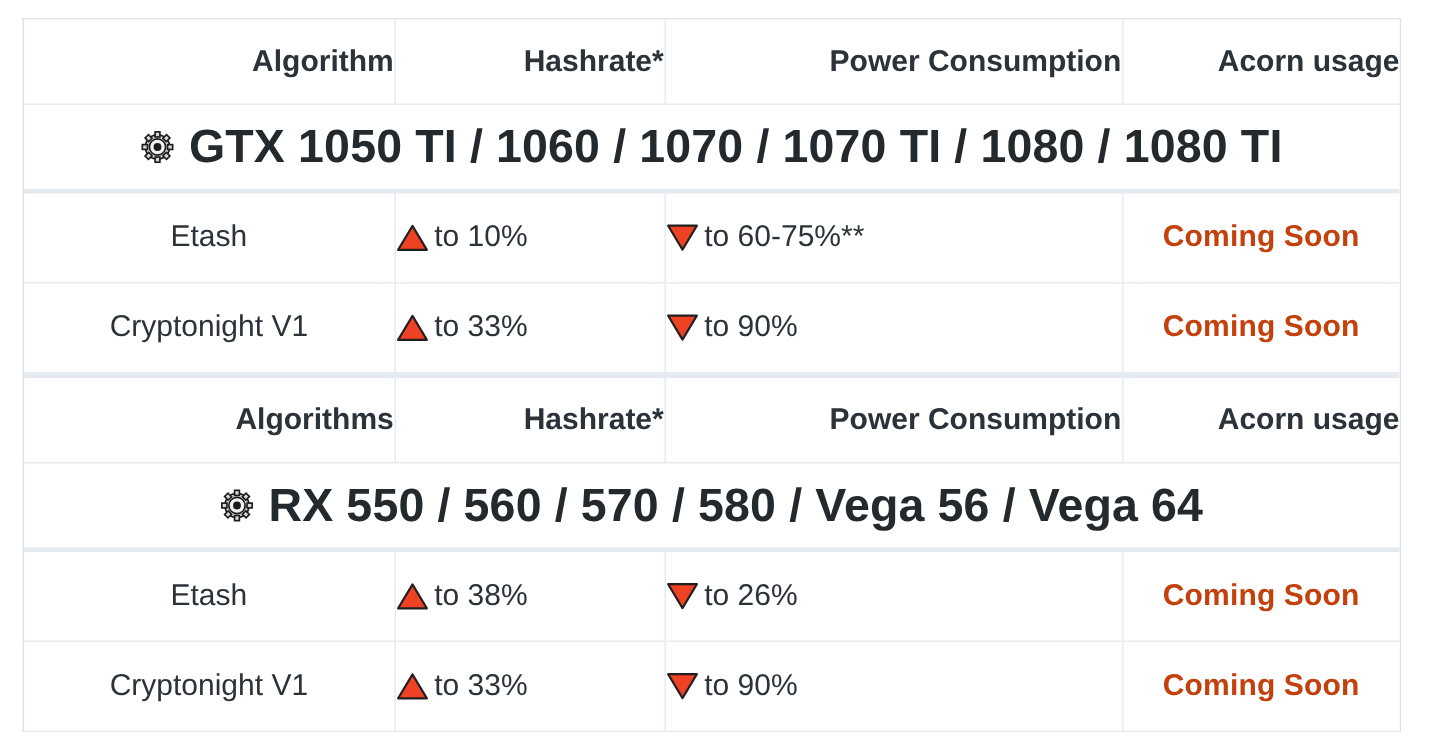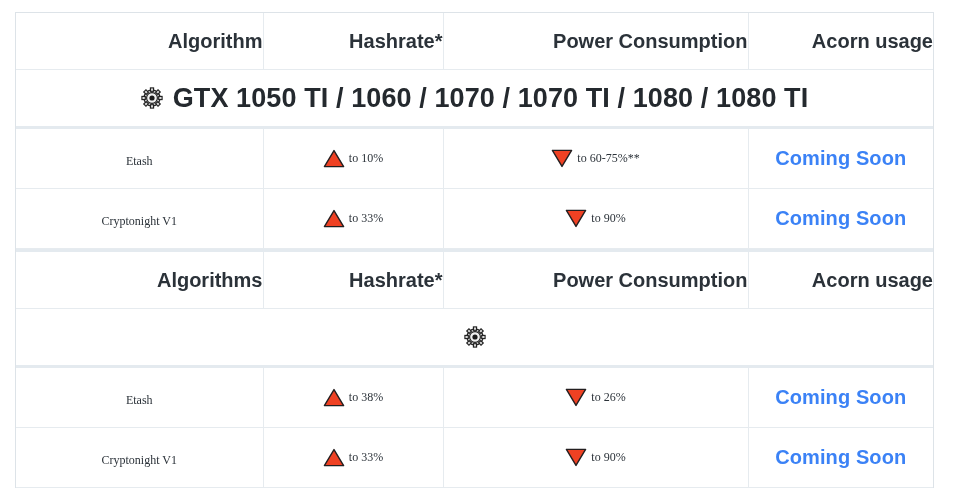--- a/index.html
+++ b/index.html
@@ -59,21 +59,21 @@
   }
 
   .title-inner {
     display: flex;
     align-items: center;
     justify-content: center;
     gap: 10px;
   }
 
   .title-text {
-    font-size: 27px;
+    font-size: 31px;
     font-weight: 700;
     color: #24292e;
     letter-spacing: 0.1px;
     white-space: nowrap;
   }
 
   .gear-icon {
     display: inline-flex;
     width: 22px;
     height: 22px;
@@ -105,43 +105,42 @@
     vertical-align: middle;
     border-right: 1px solid #e6ebef;
     border-bottom: 1px solid #e6ebef;
     padding: 0;
   }
   tbody td:last-child { border-right: none; }
 
   .cell-inner {
     display: flex;
     align-items: center;
-    justify-content: center;
     gap: 4px;
     white-space: nowrap;
   }
 
   .tri {
     display: inline-flex;
     width: 22px;
     height: 20px;
     flex: 0 0 22px;
     align-items: center;
     justify-content: center;
   }
   .tri svg { display: block; }
 
   .soon {
     font-weight: 700;
-    color: #3b82f6;
+    color: #c2410c;
     font-size: 20px;
     letter-spacing: 0.1px;
   }
 
-  .plain-val { font-size: 12px; font-family: Liberation Serif, serif; }
+  .plain-val { font-size: 20px; }
 </style>
 </head>
 <body>
 
 <div class="page">
   <div class="tables-wrap">
 
     <table class="gpu-table">
       <colgroup>
           <col class="c1">
@@ -268,20 +267,21 @@
                       <rect x="-1.6" y="-10.1" width="3.2" height="3.4" transform="rotate(45)"></rect>
                       <rect x="-1.6" y="6.7" width="3.2" height="3.4" transform="rotate(45)"></rect>
                       <rect x="-10.1" y="-1.6" width="3.4" height="3.2" transform="rotate(45)"></rect>
                       <rect x="6.7" y="-1.6" width="3.4" height="3.2" transform="rotate(45)"></rect>
                     </g>
                     <circle r="5.4" fill="#f0f0f0" stroke="#1b1b1b" stroke-width="1.1"></circle>
                     <circle r="2.6" fill="#1b1b1b"></circle>
                   </g>
                 </svg>
               </span>
+              <span class="title-text">RX 550 / 560 / 570 / 580 / Vega 56 / Vega 64</span>
             </div>
           </td>
         </tr>
       </tbody>
       <thead>
         <tr>
           <th>Algorithms</th>
           <th>Hashrate*</th>
           <th>Power Consumption</th>
           <th>Acorn usage</th>

